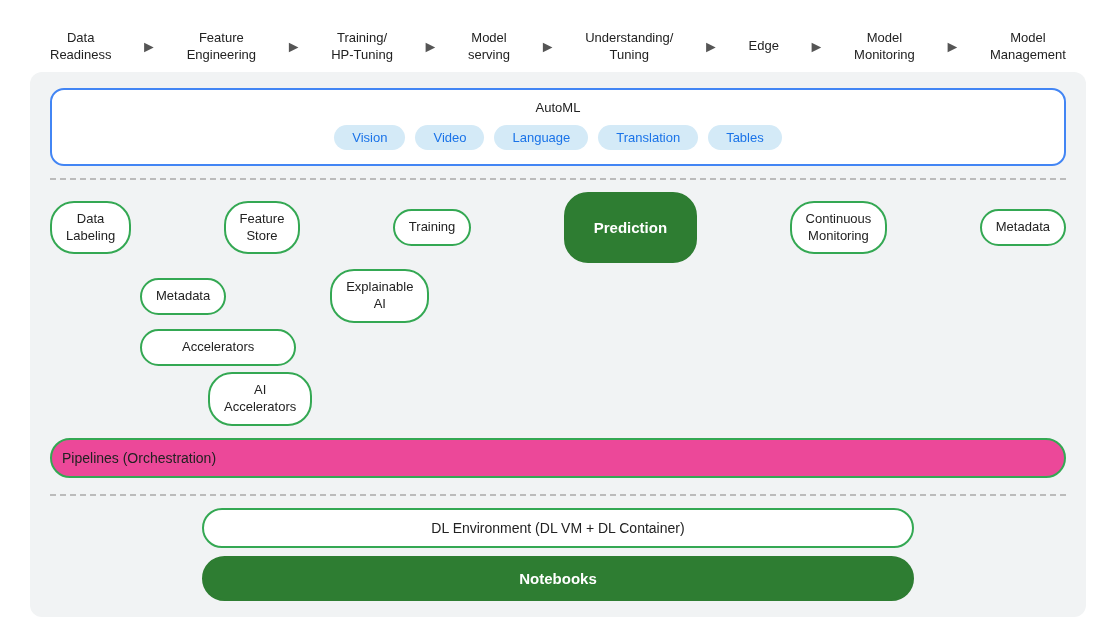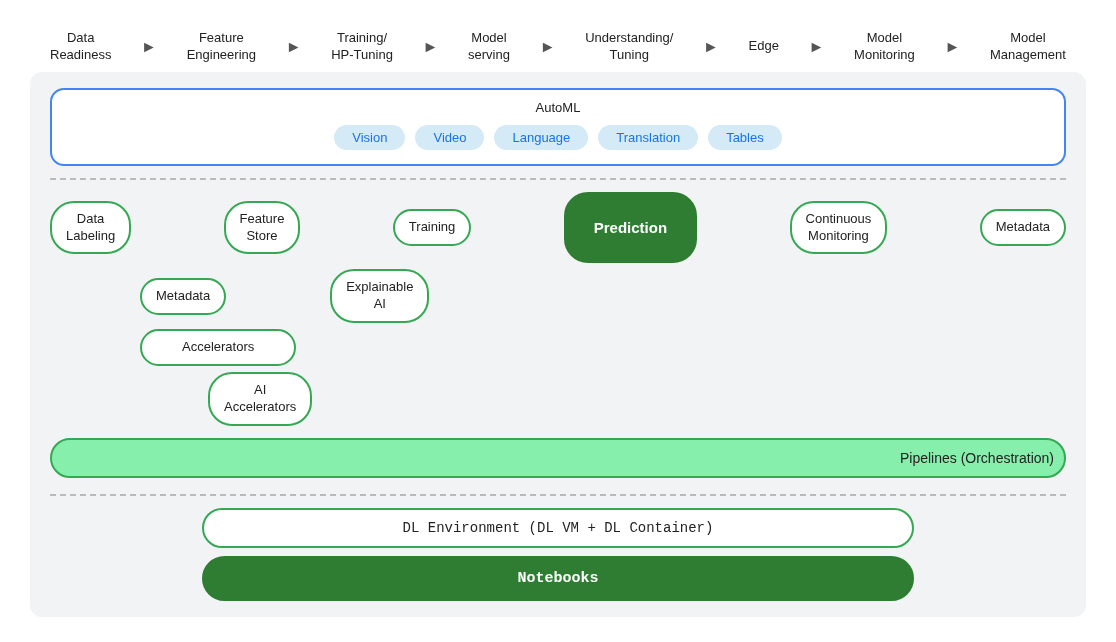--- a/index.html
+++ b/index.html
@@ -109,25 +109,25 @@
       font-weight: 600;
       border-color: #2e7d32;
     }
     .pill.large {
       padding: 24px 28px;
       font-size: 15px;
     }
     .full-width-pill {
       border: 2px solid #34a853;
       border-radius: 24px;
-      background: #86efac;
+      background: #ec4899;
       padding: 10px;
       font-size: 14px;
       color: #222;
-      text-align: right;
+      text-align: left;
       width: 100%;
       font-weight: 400;
     }
     .dl-env-pill {
       border: 2px solid #34a853;
       border-radius: 24px;
       background: #fff;
       padding: 10px;
       font-size: 14px;
       color: #222;
@@ -252,21 +252,21 @@
 Accelerators</div>
       </div>
 
       <div style="margin-top:6px;">
         <div class="full-width-pill">Pipelines (Orchestration)</div>
       </div>
     </div>
 
     <hr class="dashed-divider" style="margin-top:16px;">
 
-    <div style="display:flex; flex-direction:column; gap:8px;font-family:Liberation Mono, monospace;">
+    <div style="display:flex; flex-direction:column; gap:8px;">
       <div style="display:flex; justify-content:center;">
         <div class="dl-env-pill">DL Environment (DL VM + DL Container)</div>
       </div>
       <div style="display:flex; justify-content:center;">
         <div class="notebooks-pill">Notebooks</div>
       </div>
     </div>
 
   </div>
 </div>

